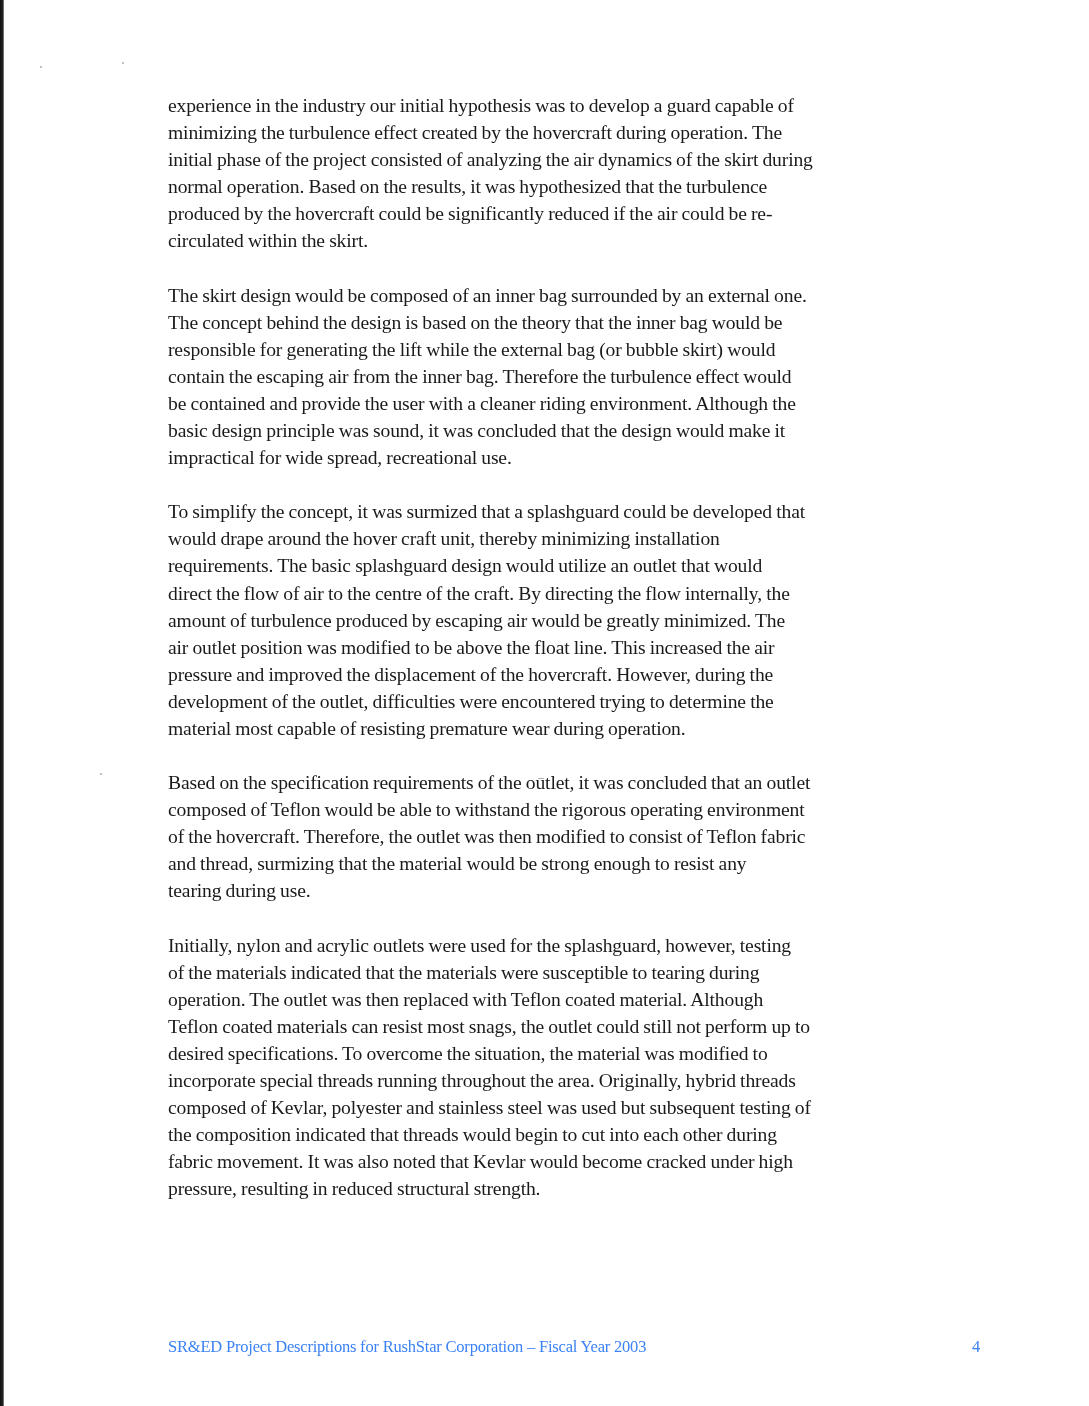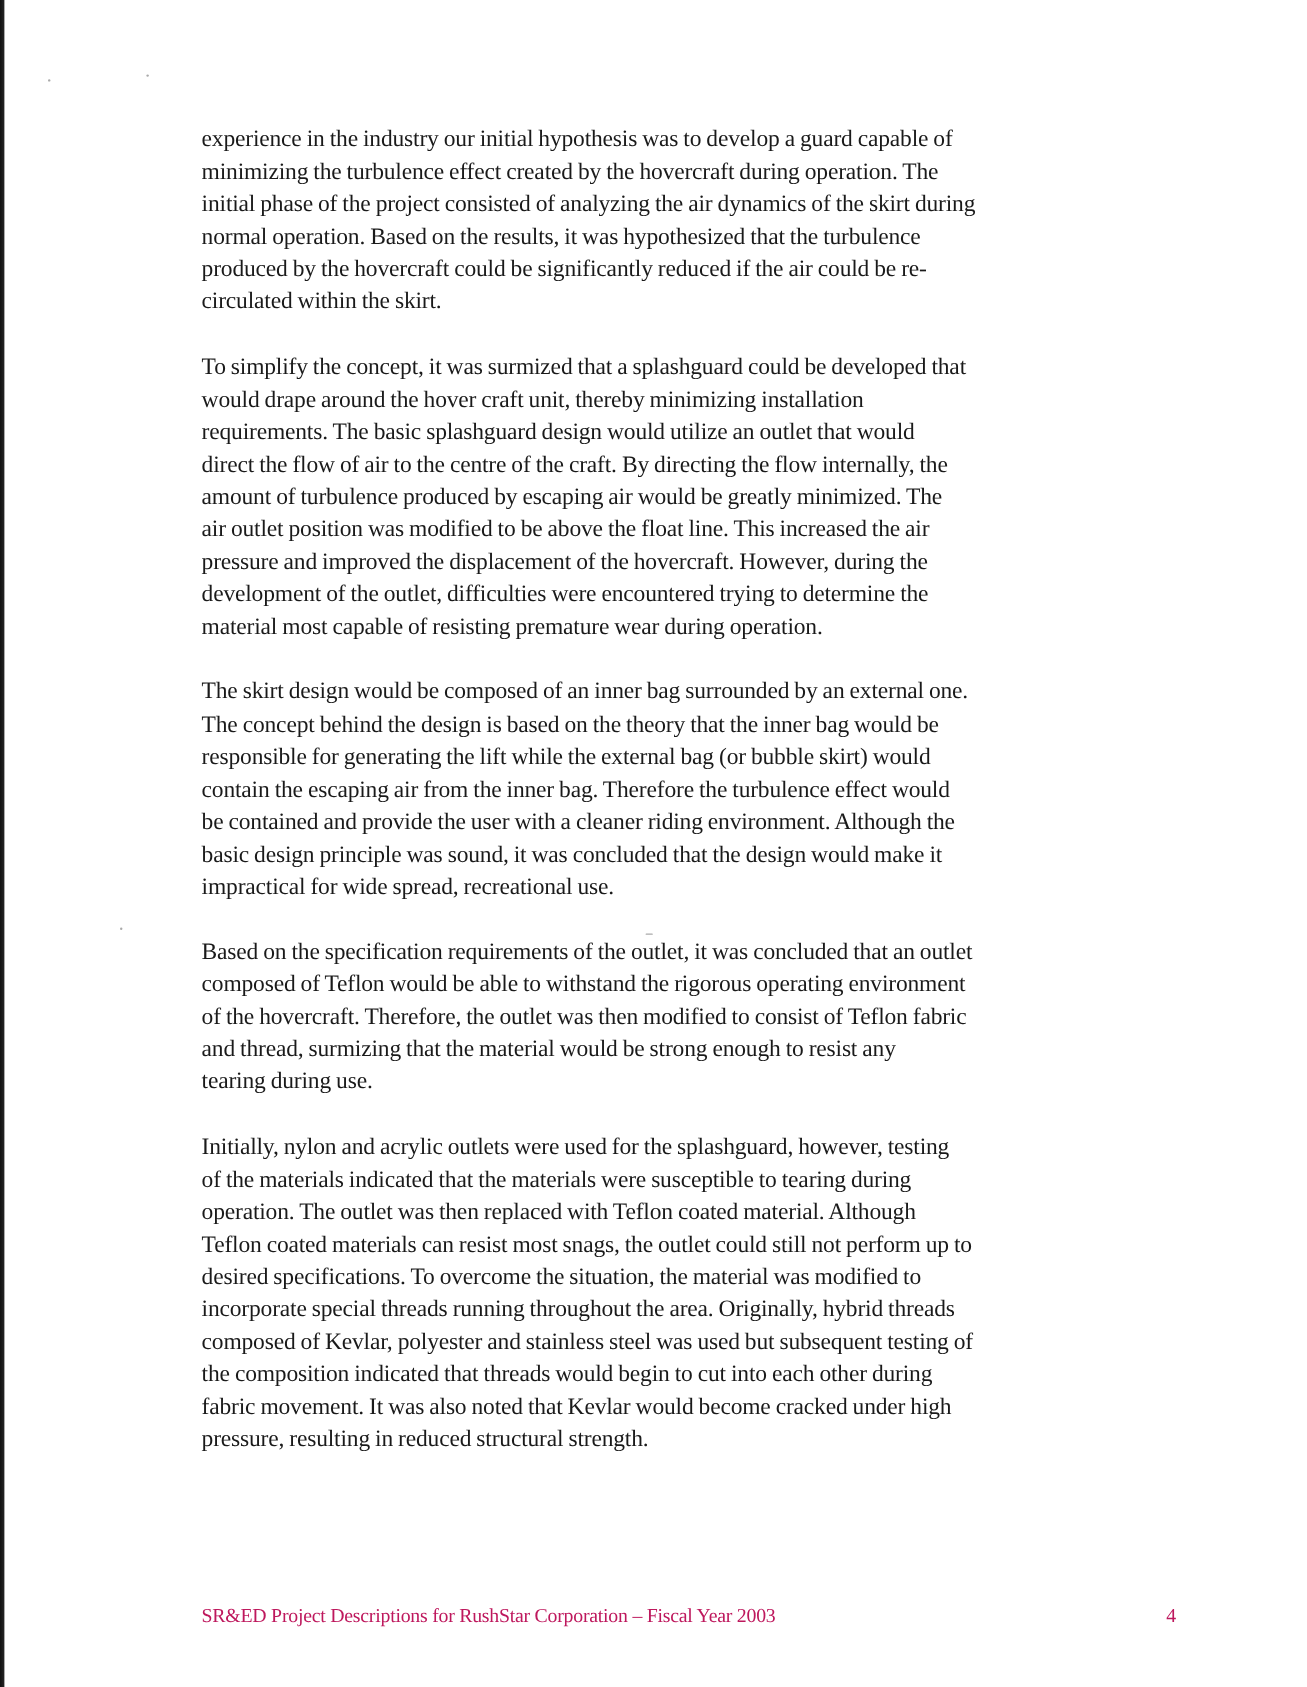--- a/index.html
+++ b/index.html
@@ -19,42 +19,42 @@
       position: absolute;
       left: 0;
       top: 0;
       width: 4px;
       height: 1406px;
       background: linear-gradient(to right, #111 0, #222 3px, #bbb 4px);
     }
     .page {
       position: absolute;
       left: 168px;
-      top: 103px;
+      top: 92px;
       width: 822px;
     }
     .para {
       margin: 0 0 27px 0;
       font-size: 19.6px;
       line-height: 27.1px;
       letter-spacing: -0.15px;
       word-spacing: -0.5px;
       white-space: pre-line;
     }
     .footer {
       position: absolute;
       left: 168px;
       top: 1336px;
       width: 812px;
       font-size: 16.5px;
       line-height: 22px;
       display: flex;
       justify-content: space-between;
       letter-spacing: -0.2px;
-      color: #be185d;
+      color: #3b82f6;
     }
     .speck {
       position: absolute;
       width: 2px;
       height: 2px;
       background: #aaa;
       border-radius: 1px;
     }
   </style>
 </head>
@@ -67,36 +67,36 @@
 <div class="speck" style="left:100px;top:773px;"></div>
 <div class="speck" style="left:538px;top:778px;width:6px;height:1px;"></div>
 
 <main class="page">
   <p class="para">experience in the industry our initial hypothesis was to develop a guard capable of
 minimizing the turbulence effect created by the hovercraft during operation.  The
 initial phase of the project consisted of analyzing the air dynamics of the skirt during
 normal operation.  Based on the results, it was hypothesized that the turbulence
 produced by the hovercraft could be significantly reduced if the air could be re-
 circulated within the skirt.</p>
+  <p class="para">The skirt design would be composed of an inner bag surrounded by an external one.
+The concept behind the design is based on the theory that the inner bag would be
+responsible for generating the lift while the external bag (or bubble skirt) would
+contain the escaping air from the inner bag.  Therefore the turbulence effect would
+be contained and provide the user with a cleaner riding environment.  Although the
+basic design principle was sound, it was concluded that the design would make it
+impractical for wide spread, recreational use.</p>
   <p class="para">To simplify the concept, it was surmized that a splashguard could be developed that
 would drape around the hover craft unit, thereby minimizing installation
 requirements.  The basic splashguard design would utilize an outlet that would
 direct the flow of air to the centre of the craft.  By directing the flow internally, the
 amount of turbulence produced by escaping air would be greatly minimized.  The
 air outlet position was modified to be above the float line.  This increased the air
 pressure and improved the displacement of the hovercraft.  However, during the
 development of the outlet, difficulties were encountered trying to determine the
 material most capable of resisting premature wear during operation.</p>
-  <p class="para">The skirt design would be composed of an inner bag surrounded by an external one.
-The concept behind the design is based on the theory that the inner bag would be
-responsible for generating the lift while the external bag (or bubble skirt) would
-contain the escaping air from the inner bag.  Therefore the turbulence effect would
-be contained and provide the user with a cleaner riding environment.  Although the
-basic design principle was sound, it was concluded that the design would make it
-impractical for wide spread, recreational use.</p>
   <p class="para">Based on the specification requirements of the outlet, it was concluded that an outlet
 composed of Teflon would be able to withstand the rigorous operating environment
 of the hovercraft.  Therefore, the outlet was then modified to consist of Teflon fabric
 and thread, surmizing that the material would be strong enough to resist any
 tearing during use.</p>
   <p class="para">Initially, nylon and acrylic outlets were used for the splashguard, however, testing
 of the materials indicated that the materials were susceptible to tearing during
 operation.  The outlet was then replaced with Teflon coated material.  Although
 Teflon coated materials can resist most snags, the outlet could still not perform up to
 desired specifications.  To overcome the situation, the material was modified to

